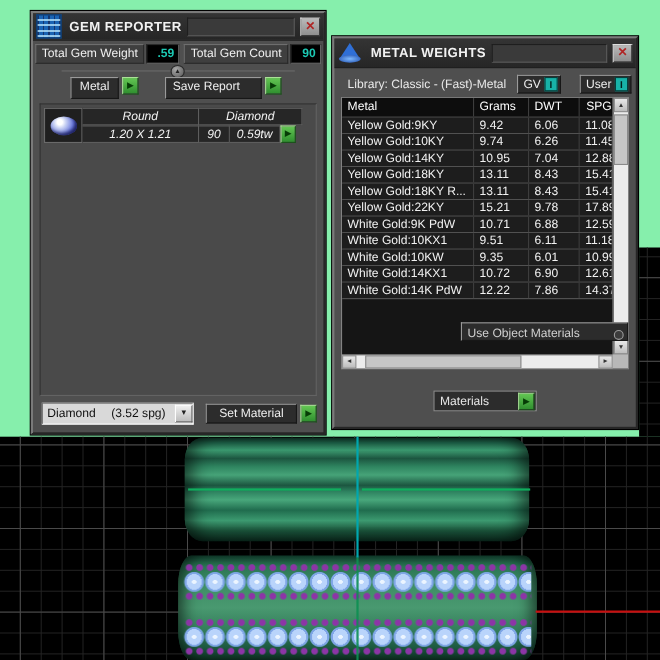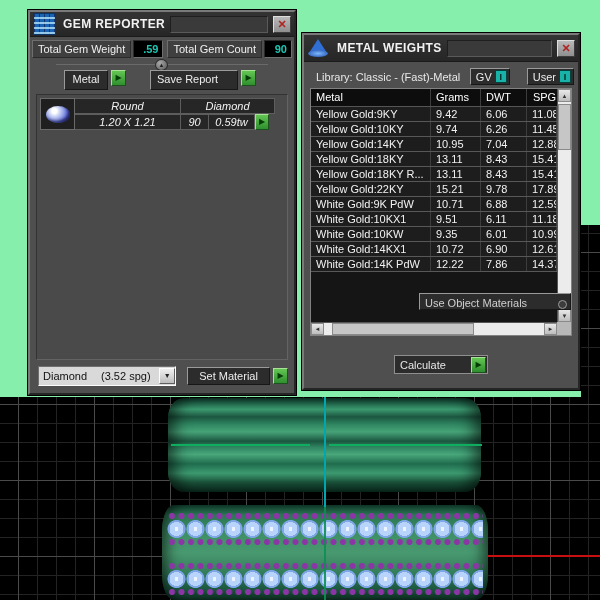--- a/index.html
+++ b/index.html
@@ -350,18 +350,18 @@
       <div class="sb-corner"></div>
     </div>
 
     <div class="mw-useobj">
       <span>Use Object Materials</span>
       <span class="radio"></span>
     </div>
 
 
     <div class="mw-calc">
-      <span class="calc-label">Calculate</span>
+      <span class="calc-label">Materials</span>
       <span class="run-btn" style="display:block">▶</span>
     </div>
   </div>
 
 </div>
 
 </body></html>

